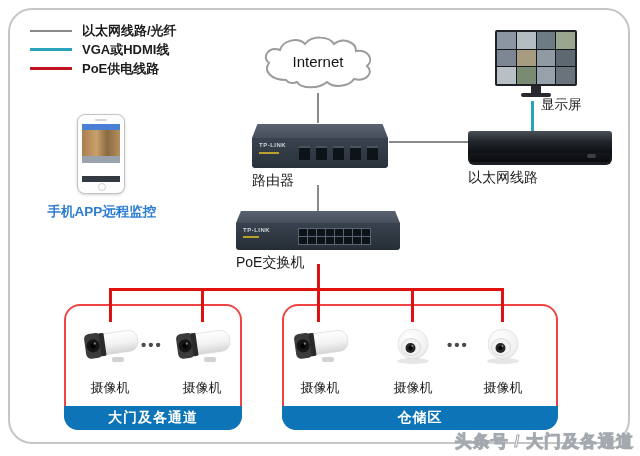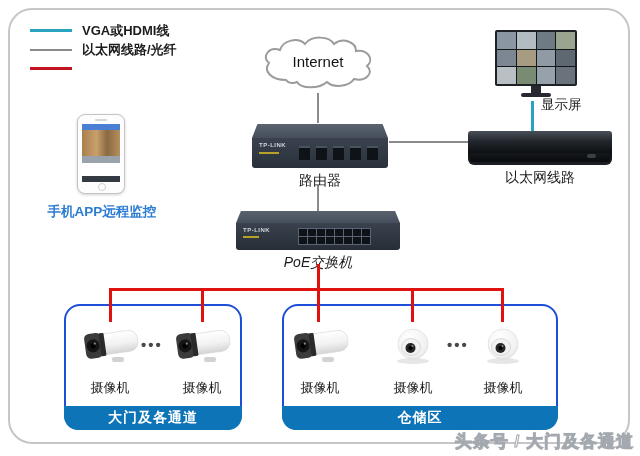--- a/index.html
+++ b/index.html
@@ -20,21 +20,21 @@
   .sw-video{height:3px;background:#2aa3be;}
   .sw-poe{height:3px;background:#c11420;}
   .legend-label{font-size:13px;font-weight:600;color:#1c1c1c;white-space:nowrap;}
   
   .line{background:#8a8a8a;}
   .line-video{background:#2aa3be;}
   .line-poe{background:#e01111;}
   
   .cloud{left:253px;top:33px;}
   
-  .devlabel{font-size:14px;color:#1a1a1a;text-align:center;}
+  .devlabel{font-size:14px;color:#1a1a1a;text-align:left;}
   
   .phone{left:77px;top:114px;width:46px;height:78px;background:#fdfdfd;
     border:1px solid #c4c4c4;border-radius:8px;box-shadow:0 1px 3px rgba(0,0,0,.18);}
   .p-speaker{position:absolute;left:50%;top:4px;width:12px;height:2px;margin-left:-6px;
     background:#d6d6d6;border-radius:2px;}
   .p-screen{position:absolute;left:4px;right:4px;top:9px;bottom:11px;background:#fff;overflow:hidden;}
   .p-bar-blue{height:6px;background:#4b7fd6;}
   .p-img{height:26px;background:linear-gradient(90deg,#a97f4e,#c9a06b 38%,#8a6a42 66%,#b5905e);}
   .p-bar-gray{height:7px;background:#9aa2ac;}
   .p-bar-dark{position:absolute;left:0;right:0;bottom:0;height:6px;background:#343a42;}
@@ -76,21 +76,21 @@
   .mon-grid i:nth-child(11){background:#97a1ab;} .mon-grid i:nth-child(12){background:#6a737c;}
   .mon-neck{width:10px;height:7px;margin:0 auto;background:#262a30;}
   .mon-base{width:30px;height:4px;margin:0 auto;background:#262a30;border-radius:2px;}
   .monitor-label{left:541px;top:96px;width:60px;font-size:13.5px;color:#1a1a1a;}
   .nvr{left:468px;top:131px;width:144px;height:34px;border-radius:3px 3px 6px 6px;
     background:linear-gradient(180deg,#4a5058 0%,#23272d 30%,#0e1114 62%,#1c2025 100%);}
   .nvr-strip{position:absolute;left:2px;right:2px;bottom:3px;height:9px;border-radius:2px;
     background:linear-gradient(180deg,#15181c,#090b0d);}
   .nvr-btn{position:absolute;right:16px;bottom:7px;width:9px;height:4px;border-radius:2px;background:#3a4046;}
   
-  .zone{border:2px solid #1d4ed8;border-radius:16px;background:#fff;box-sizing:border-box;padding-left:23px;}
+  .zone{border:2px solid #ef4444;border-radius:16px;background:#fff;box-sizing:border-box;padding-left:23px;}
   .zone-left{left:64px;top:304px;width:178px;height:126px;}
   .zone-right{left:282px;top:304px;width:276px;height:126px;}
   .zone-banner{position:absolute;left:-2px;right:-2px;bottom:-2px;height:24px;
     background:#0e74b8;border-radius:0 0 14px 14px;color:#fff;font-size:14px;font-weight:700;
     display:flex;align-items:center;justify-content:center;letter-spacing:1px;}
   .cam-label{width:60px;top:379px;font-size:13px;color:#222;text-align:center;}
   .dots{width:28px;top:336px;font-size:15px;font-weight:700;color:#4a4a4a;
     letter-spacing:2px;text-align:center;}
   
   .watermark{right:6px;bottom:3px;font-size:17px;font-weight:700;letter-spacing:1px;
@@ -111,29 +111,30 @@
         <stop offset="0.7" stop-color="#f0f0f0"></stop>
       <stop offset="1" stop-color="#d7d7d7"></stop>
     </radialGradient>
   </defs>
 </svg>
 
 <div class="abs frame"></div>
 
 <div class="abs legend">
   <div class="legend-row">
+    <span class="legend-swatch sw-eth"></span>
+    <span class="legend-label">以太网线路/光纤</span>
+  </div>
+  <div class="legend-row">
     <span class="legend-swatch sw-video"></span>
     <span class="legend-label">VGA或HDMI线</span>
   </div>
   <div class="legend-row">
-    <span class="legend-swatch sw-eth"></span>
-    <span class="legend-label">以太网线路/光纤</span>
-  </div>
-  <div class="legend-row">
     <span class="legend-swatch sw-poe"></span>
+    <span class="legend-label">PoE供电线路</span>
   </div>
 </div>
 
 <div class="abs phone">
   <span class="p-speaker"></span>
   <div class="p-screen">
     <div class="p-bar-blue"></div>
     <div class="p-img"></div>
     <div class="p-bar-gray"></div>
     <div class="p-bar-dark"></div>
@@ -187,21 +188,21 @@
         <i></i>
         <i></i>
         <i></i>
         <i></i>
         <i></i>
         <i></i>
         <i></i>
       </span>
   </div>
 </div>
-<div class="abs devlabel" style="left:236px;top:254px;width:164px;font-style:italic;">PoE交换机</div>
+<div class="abs devlabel" style="left:236px;top:254px;width:164px;">PoE交换机</div>
 
 <div class="abs monitor">
   <div class="mon-screen">
     <div class="mon-grid">
       <i></i>
         <i></i>
         <i></i>
         <i></i>
         <i></i>
         <i></i>

